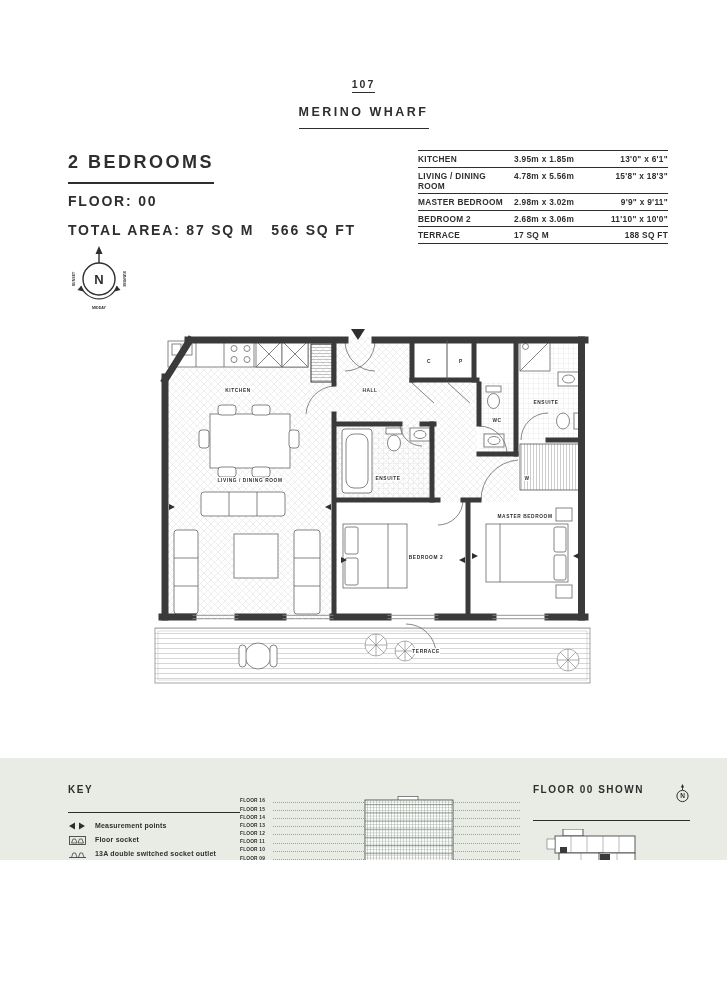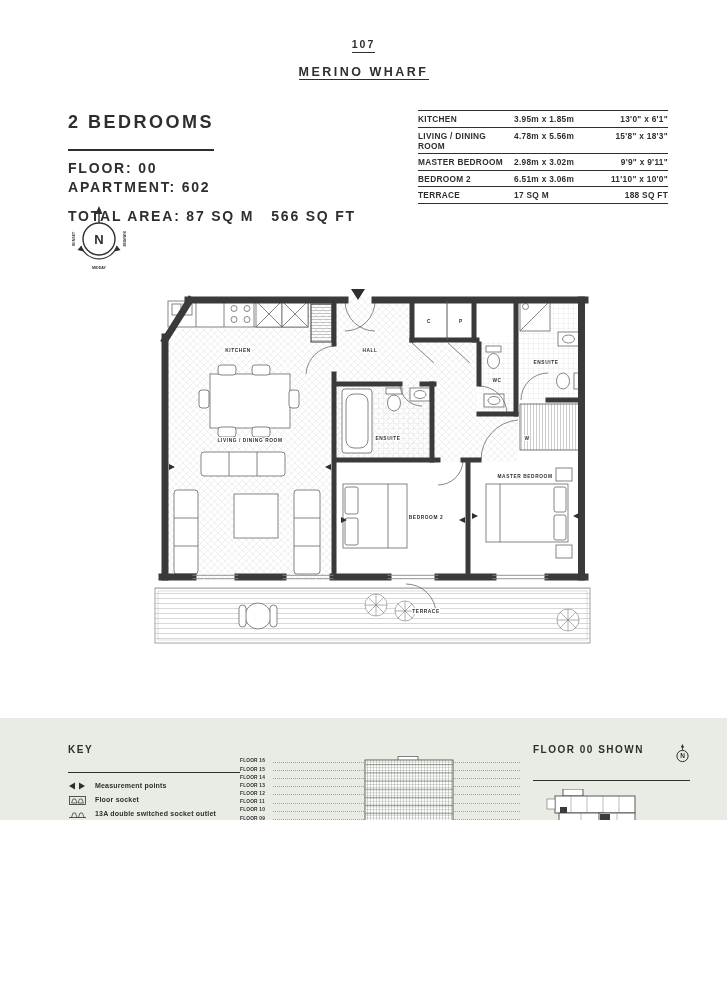--- a/index.html
+++ b/index.html
@@ -1,28 +1,28 @@
 <!DOCTYPE html>
 <html><head>
 <meta charset="utf-8">
 <style>
   html,body{margin:0;padding:0;background:#fff;}
   .page{position:relative;width:727px;height:820px;background:#ffffff;overflow:hidden;
-        font-family:"Liberation Sans",sans-serif;color:#2e2e2e;}
+        font-family:"Liberation Sans",sans-serif;color:#2e2e2e;margin-top:40px;}
   
   .hdr{position:absolute;left:0;top:34px;width:100%;text-align:center;}
   .hdr-plot{display:inline-block;font-size:10.5px;font-weight:bold;letter-spacing:2px;
             border-bottom:1.5px solid #2e2e2e;padding-bottom:2px;}
   .hdr2{position:absolute;left:0;top:62px;width:100%;text-align:center;}
   .hdr-dev{display:inline-block;font-size:12.5px;font-weight:bold;letter-spacing:2.5px;
-           border-bottom:1.5px solid #2e2e2e;padding-bottom:0;}
+           border-bottom:1.5px solid #2e2e2e;padding-bottom:9px;}
   
   .summary{position:absolute;left:68px;top:112px;}
   .sum-title{display:inline-block;font-size:18px;font-weight:bold;letter-spacing:2.5px;
-             border-bottom:2px solid #2e2e2e;padding-bottom:16px;}
+             border-bottom:2px solid #2e2e2e;padding-bottom:9px;}
   .sum-line{font-size:14px;font-weight:bold;letter-spacing:1.8px;}
   .sum-floor{margin-top:9px;}
   .sum-apt{margin-top:3px;}
   .sum-area{margin-top:13px;white-space:pre;}
   
   .spec{position:absolute;left:418px;top:110px;width:250px;font-size:8.3px;font-weight:bold;letter-spacing:.3px;}
   .spec-row{display:flex;align-items:baseline;border-top:1px solid #2e2e2e;padding:3px 0 2.5px;}
   .spec-row:last-child{border-bottom:1px solid #2e2e2e;}
   .spec-room{flex:1;}
   .spec-metric{width:84px;}
@@ -72,21 +72,20 @@
   <div class="hdr">
     <span class="hdr-plot">107</span>
   </div>
   <div class="hdr2">
     <span class="hdr-dev">MERINO WHARF</span>
   </div>
 
   <div class="summary">
     <div><span class="sum-title">2 BEDROOMS</span></div>
     <div class="sum-line sum-floor">FLOOR: 00</div>
-    <div class="sum-line sum-apt">APARTMENT: 602</div>
     <div class="sum-line sum-area">TOTAL AREA: 87 SQ M   566 SQ FT</div>
   </div>
 
   <div class="spec">
     <div class="spec-row">
       <span class="spec-room">KITCHEN</span>
       <span class="spec-metric">3.95m x 1.85m</span>
       <span class="spec-imperial">13'0" x 6'1"</span>
     </div>
     <div class="spec-row">
@@ -94,21 +93,21 @@
       <span class="spec-metric">4.78m x 5.56m</span>
       <span class="spec-imperial">15'8" x 18'3"</span>
     </div>
     <div class="spec-row">
       <span class="spec-room">MASTER BEDROOM</span>
       <span class="spec-metric">2.98m x 3.02m</span>
       <span class="spec-imperial">9'9" x 9'11"</span>
     </div>
     <div class="spec-row">
       <span class="spec-room">BEDROOM 2</span>
-      <span class="spec-metric">6.51m x 3.06m</span>
+      <span class="spec-metric">2.68m x 3.06m</span>
       <span class="spec-imperial">11'10" x 10'0"</span>
     </div>
     <div class="spec-row">
       <span class="spec-room">TERRACE</span>
       <span class="spec-metric">17 SQ M</span>
       <span class="spec-imperial">188 SQ FT</span>
     </div>
   </div>
 
   <svg class="compass" width="58" height="70" viewBox="0 0 58 70">

